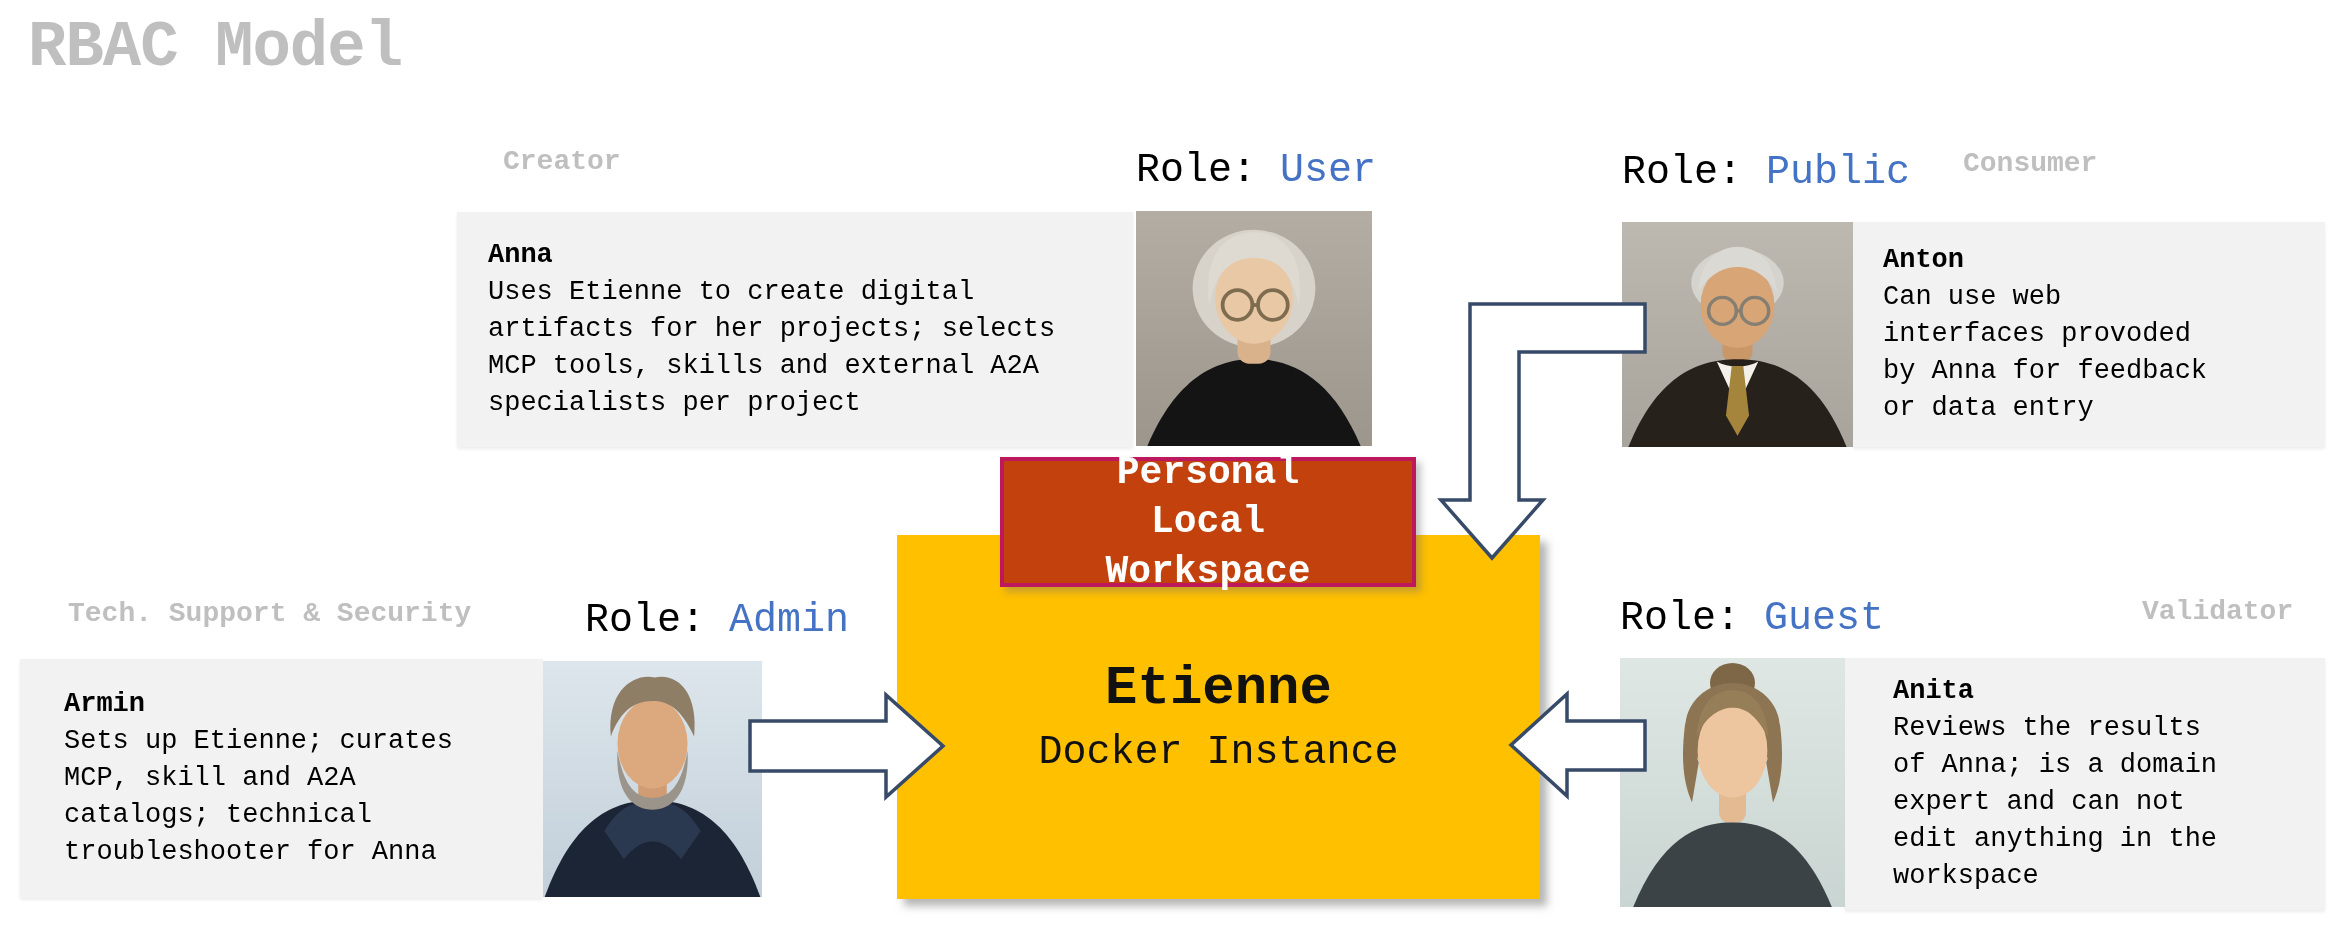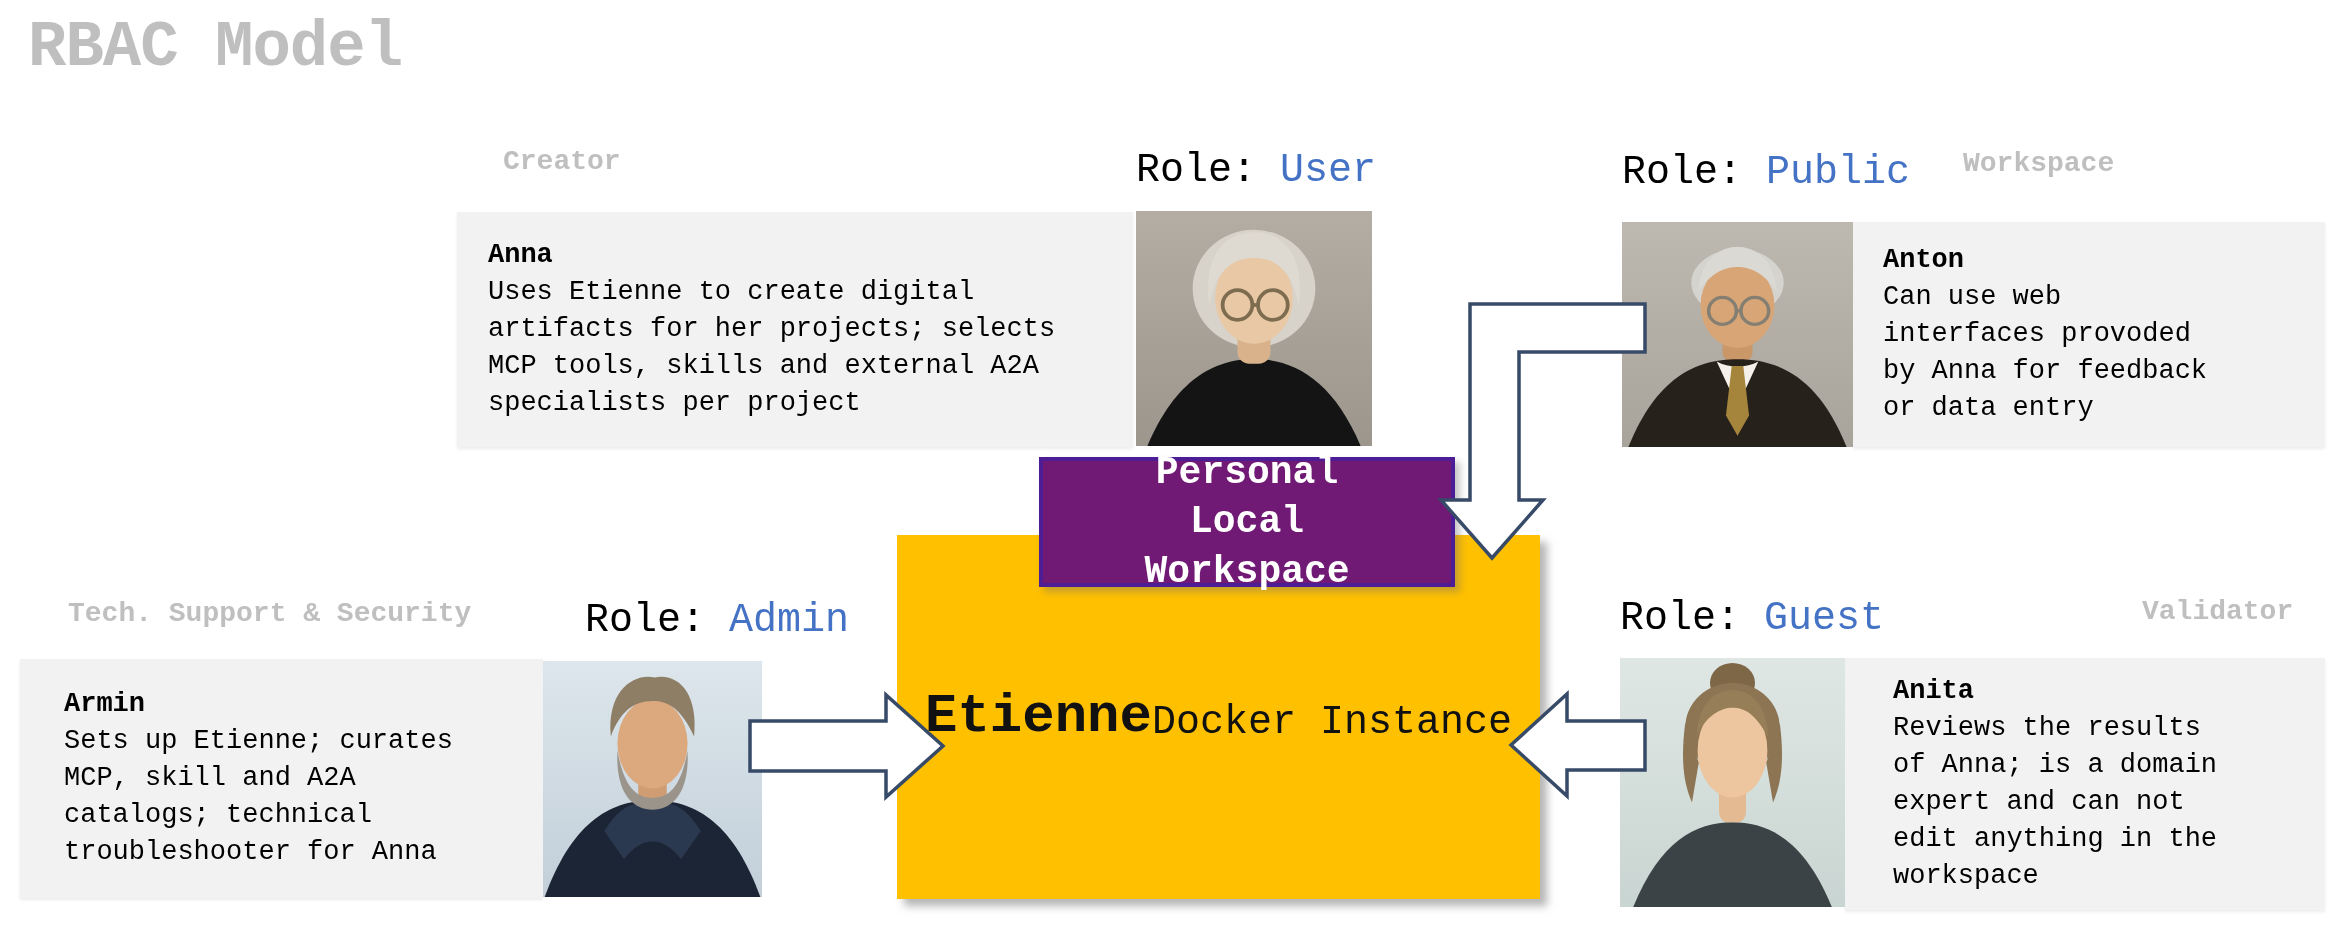--- a/index.html
+++ b/index.html
@@ -66,50 +66,50 @@
   .role-user   { left: 1136px; top: 148px; width: 236px; text-align: center; }
   .role-public { left: 1622px; top: 150px; width: 231px; text-align: center; }
   .role-admin  { left: 585px;  top: 598px; }
   .role-guest  { left: 1620px; top: 596px; width: 225px; text-align: center; }
 
   
   .etienne-box {
     left: 897px; top: 535px; width: 643px; height: 364px;
     background: #FFC000; z-index: 1;
     box-shadow: 7px 7px 8px rgba(110,110,110,0.5);
-    display: flex; flex-direction: row; align-items: center; justify-content: center;
+    display: flex; flex-direction: column; align-items: center; justify-content: center;
   }
   .etienne-name { font-size: 54px; font-weight: bold; color: #111; line-height: 1.1; }
   .etienne-subtitle { font-size: 40px; color: #111; margin-top: 12px; line-height: 1.1; }
 
   .workspace-box {
-    left: 1039px; top: 457px; width: 416px; height: 130px;
+    left: 1000px; top: 457px; width: 416px; height: 130px;
     box-sizing: border-box;
-    background: #701a75; border: 4px solid #4c1d95; z-index: 2;
+    background: #c2410c; border: 4px solid #be185d; z-index: 2;
     box-shadow: 5px 5px 7px rgba(110,110,110,0.4);
     display: flex; align-items: center; justify-content: center;
   }
   .workspace-box .wtext {
     color: #ffffff; font-weight: bold; font-size: 38px; line-height: 1.3;
     text-align: center; width: 310px;
   }
 
   
   .arrow-layer { left: 0; top: 0; width: 2345px; height: 942px; z-index: 5; pointer-events: none; }
   .arrow-layer polygon { fill: #ffffff; stroke: #374A68; stroke-width: 3.5; stroke-linejoin: miter; }
 </style>
 </head>
 <body>
 
 <div class="stage">
 
   <div class="abs page-title">RBAC Model</div>
 
   <div class="abs group-label creator-label">Creator</div>
-  <div class="abs group-label consumer-label">Workspace</div>
+  <div class="abs group-label consumer-label">Consumer</div>
   <div class="abs group-label tech-label">Tech. Support &amp; Security</div>
   <div class="abs group-label validator-label">Validator</div>
 
   <div class="abs role-label role-user">
     <span>Role:</span>
     <span class="role-value">User</span>
   </div>
   <div class="abs role-label role-public">
     <span>Role:</span>
     <span class="role-value">Public</span>

